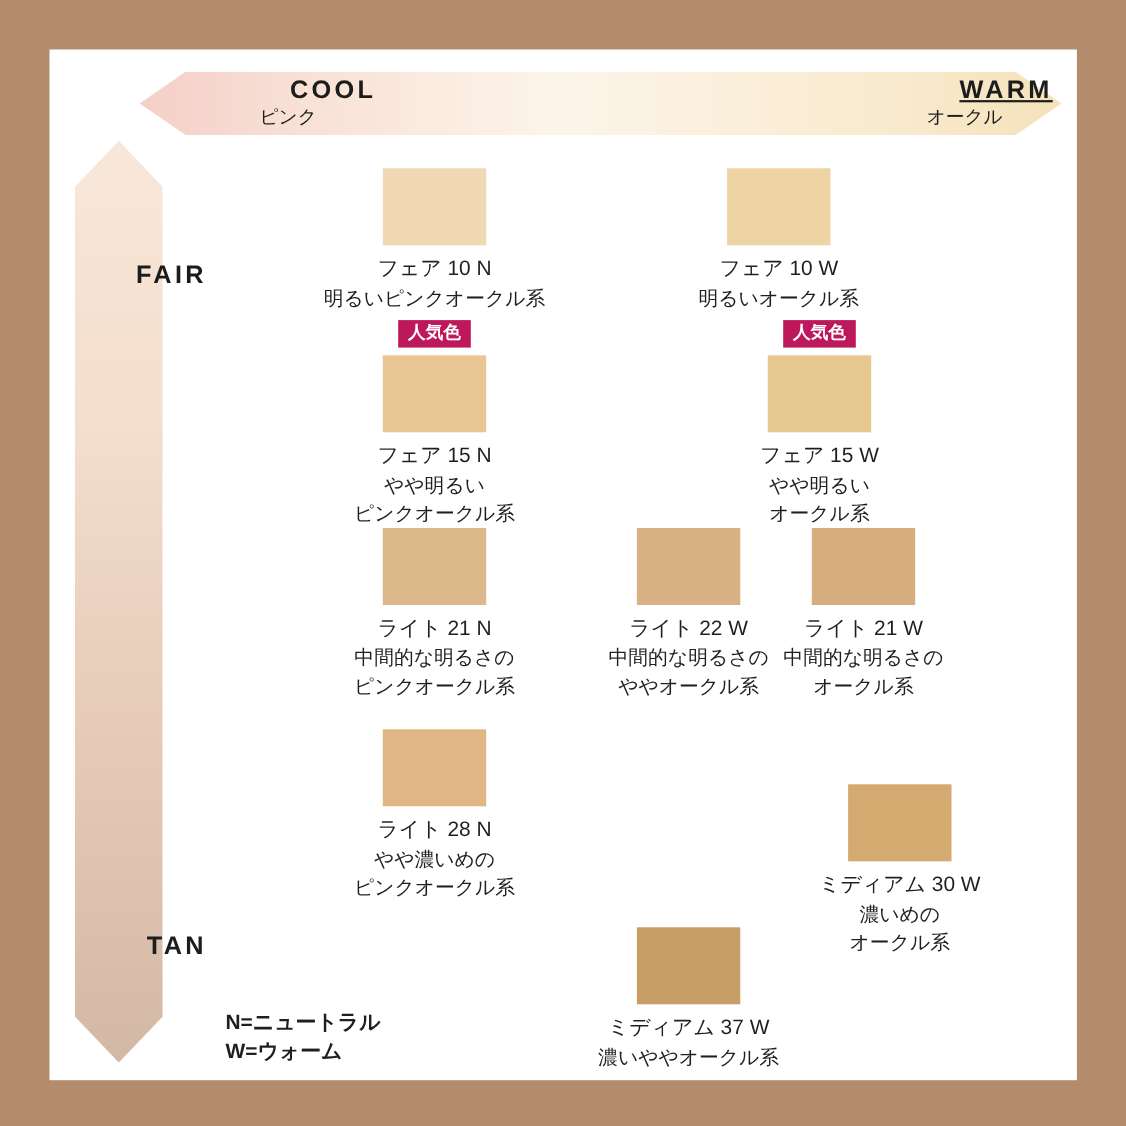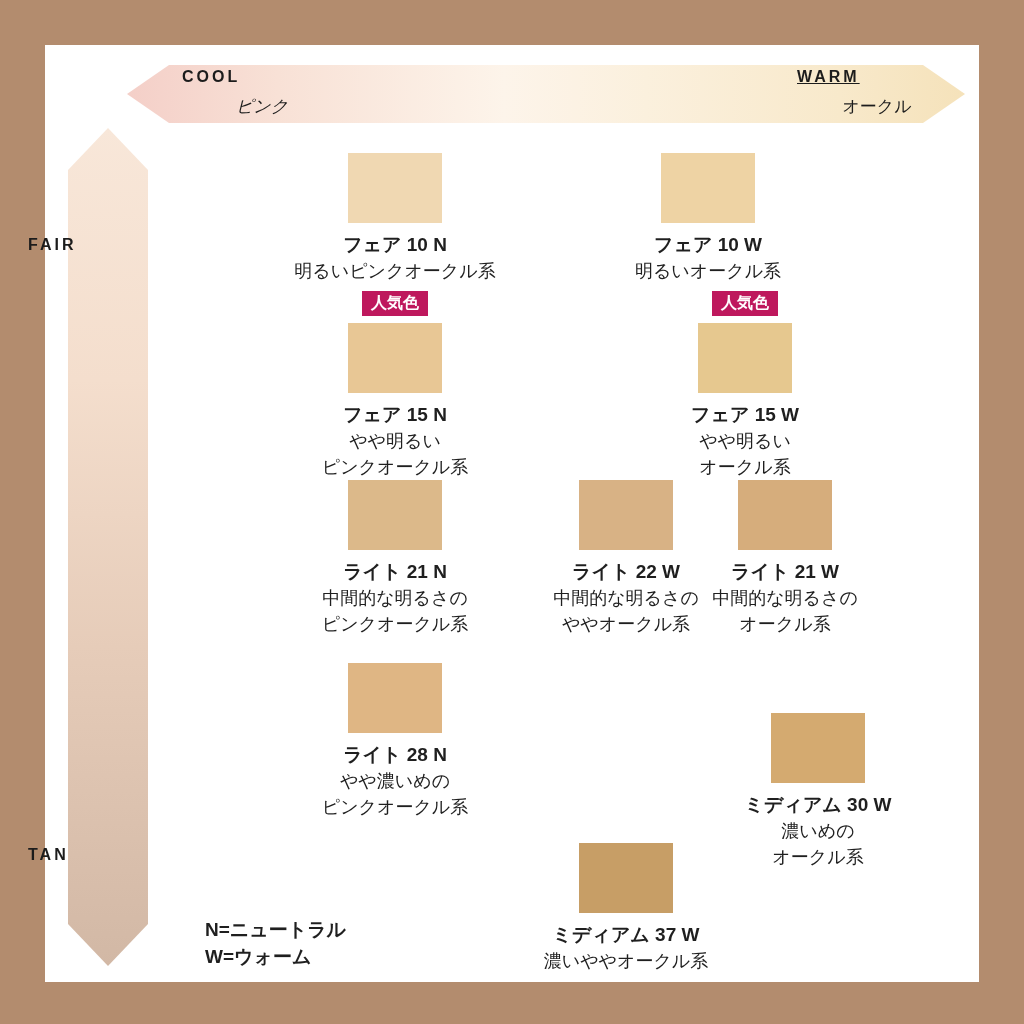--- a/index.html
+++ b/index.html
@@ -18,39 +18,39 @@
     background:linear-gradient(90deg,#f4cfc8 0%,#f8e1d6 18%,#fdf4ea 45%,#fbf0dd 62%,#f8e9cb 85%,#f5e2ba 100%);
     clip-path:polygon(0 50%, 42px 0, calc(100% - 42px) 0, 100% 50%, calc(100% - 42px) 100%, 42px 100%);
   }
   
   .v-arrow{
     position:absolute;left:68px;top:128px;width:80px;height:838px;
     background:linear-gradient(180deg,#f8e7d9 0%,#f4decd 30%,#e6ccb9 62%,#d2b8a5 100%);
     clip-path:polygon(50% 0, 100% 42px, 100% calc(100% - 42px), 50% 100%, 0 calc(100% - 42px), 0 42px);
   }
   .axis-label{
-    position:absolute;width:160px;text-align:left;
-    font-size:16px;font-weight:700;letter-spacing:3px;color:#1c1c1c;
+    position:absolute;width:160px;text-align:right;
+    font-size:23px;font-weight:700;letter-spacing:3px;color:#1c1c1c;
   }
   .axis-sub{
     position:absolute;width:160px;text-align:center;
     font-size:17px;font-weight:500;color:#1c1c1c;
   }
   .cell{
     position:absolute;width:230px;
     display:flex;flex-direction:column;align-items:center;
   }
   .badge{
     background:#be185d;color:#ffffff;
     font-size:16px;font-weight:700;line-height:1;
     padding:4px 9px 5px;margin-bottom:7px;
   }
   .swatch{width:94px;height:70px;}
   .shade-name{
-    margin-top:9px;font-size:19px;font-weight:700;color:#1f1f1f;
+    margin-top:9px;font-size:19px;font-weight:400;color:#1f1f1f;
     line-height:26px;white-space:nowrap;
   }
   .shade-desc{
     font-size:18px;font-weight:400;color:#1f1f1f;
     line-height:26px;white-space:nowrap;text-align:center;
   }
   .legend{
     position:absolute;left:205px;top:916px;
     font-size:19px;font-weight:600;color:#1f1f1f;line-height:27px;
   }
@@ -58,21 +58,21 @@
 </head>
 <body>
 
 <div class="page">
   <div class="panel"></div>
 
   <div class="h-arrow"></div>
   <div class="v-arrow"></div>
 
   <div class="axis-label" style="left:182px;top:68px;">COOL</div>
-  <div class="axis-sub" style="left:182px;top:95px;font-style:italic;">ピンク</div>
+  <div class="axis-sub" style="left:182px;top:95px;">ピンク</div>
   <div class="axis-label" style="left:797px;top:68px;text-decoration:underline;">WARM</div>
   <div class="axis-sub" style="left:797px;top:95px;">オークル</div>
 
   <div class="axis-label" style="left:28px;top:846px;">TAN</div>
   <div class="axis-label" style="left:28px;top:236px;">FAIR</div>
 
   <div class="cell" style="left:280px;top:153px;">
     <div class="swatch" style="background-color: rgb(240, 216, 178);"></div>
     <div class="shade-name">フェア 10 N</div>
     <div class="shade-desc">明るいピンクオークル系</div>

